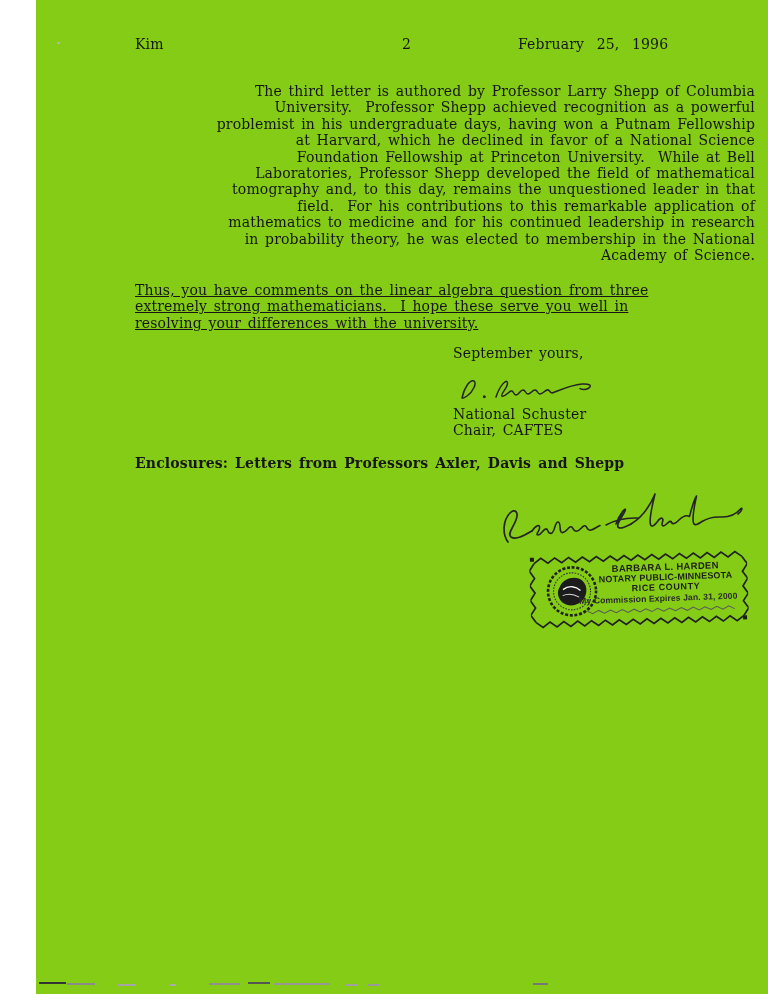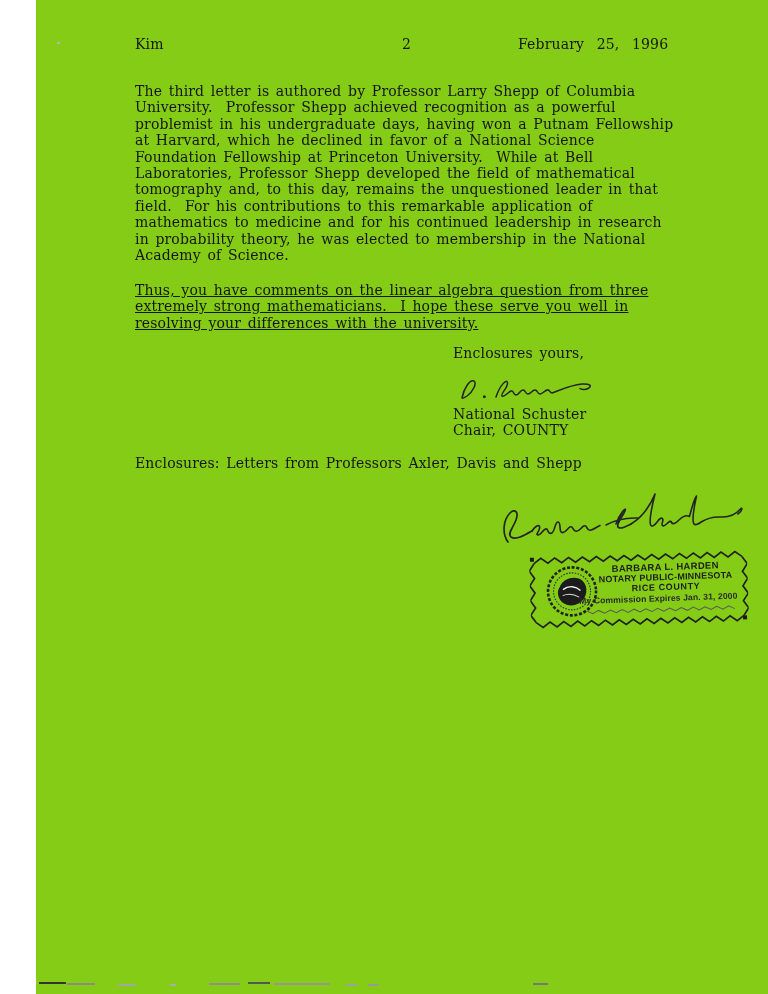--- a/index.html
+++ b/index.html
@@ -71,47 +71,47 @@
 <body>
 
 <div class="page">
 
   <div class="artifact abs" style="left:21px; top:42px; width:3px; height:2px; background:#b5b5b5;"></div>
 
   <div class="typed abs" style="left:99px; top:36px;">Kim</div>
   <div class="typed abs" style="left:366px; top:36px;">2</div>
   <div class="typed header-date abs" style="left:482px; top:36px;">February 25, 1996</div>
 
-  <div class="typed para abs" style="left:99px; top:83px;">The third letter is authored by Professor Larry Shepp of Columbia
+  <div class="typed para abs" style="left:99px; top:83px;text-align:right;">The third letter is authored by Professor Larry Shepp of Columbia
 University.  Professor Shepp achieved recognition as a powerful
 problemist in his undergraduate days, having won a Putnam Fellowship
 at Harvard, which he declined in favor of a National Science
 Foundation Fellowship at Princeton University.  While at Bell
 Laboratories, Professor Shepp developed the field of mathematical
 tomography and, to this day, remains the unquestioned leader in that
 field.  For his contributions to this remarkable application of
 mathematics to medicine and for his continued leadership in research
 in probability theory, he was elected to membership in the National
 Academy of Science.</div>
   <div class="typed para abs" style="left:99px; top:282px;text-decoration:underline;">Thus, you have comments on the linear algebra question from three
 extremely strong mathematicians.  I hope these serve you well in
 resolving your differences with the university.</div>
 
-  <div class="typed abs" style="left:417px; top:345px;">Enclosures yours,</div>
+  <div class="typed abs" style="left:417px; top:345px;">September yours,</div>
 
   <svg class="script-svg abs" style="left:418px; top:370px;" width="152" height="38" viewBox="0 0 152 38">
     <path d="M8,28 C10,18 16,9 20,11 C23,13 19,22 13,26 C10.5,27.7 8.6,28.6 8,28" stroke-width="1.5"></path>
     <path d="M30,26.5 C30.6,26.2 31.2,26.6 30.7,27 C30.2,27.4 29.6,26.9 30,26.5" stroke-width="2"></path>
     <path d="M42,27 C46,15 53,8 53.5,13 C54,18 46,24 48,26 C50,28 54,22 57,21 C60,20 59,25 62,25 C65,25 66,20 69,20 C72,20 71,24 74,24 C77,24 78,20 81,20 C84,20 83,24 86,24 C89,24 90,21 93,20 C96,19 95,23 98,23 C104,21 116,15 128,14 C135,13.5 139,15.5 134,18.5 C131.5,20 127,19.5 126,18.5" stroke-width="1.5"></path>
   </svg>
 
   <div class="typed abs" style="left:417px; top:406px;">National Schuster</div>
-  <div class="typed abs" style="left:417px; top:422px;">Chair, COUNTY</div>
+  <div class="typed abs" style="left:417px; top:422px;">Chair, CAFTES</div>
 
-  <div class="typed abs" style="left:99px; top:455px;">Enclosures: Letters from Professors Axler, Davis and Shepp</div>
+  <div class="typed abs" style="left:99px; top:455px;font-weight:bold;">Enclosures: Letters from Professors Axler, Davis and Shepp</div>
 
   <svg class="script-svg abs" style="left:458px; top:478px;" width="258" height="74" viewBox="0 0 258 74">
     <path d="M14,64 C8,56 9,42 16,35 C21,30 25,34 22,42 C19,50 13,56 17,59 C22,62.5 31,57 38,53" stroke-width="1.7"></path>
     <path d="M38,53 C42,47 46,46 45.6,50 C45.2,54 41,56.5 44,57 C47,57.5 48.5,52 51.5,51 C54.5,50 53,55.6 57,55.4 C61,55.2 60.5,44 64,44 C67.5,44 64.5,55 68.5,54.6 C72.5,54.2 73.5,49.6 76.5,48.8 C79.5,48 78.4,53.6 82.4,53.2 C86.4,52.8 87.4,48.6 90.4,47.8 C93.4,47 92.2,52.6 96.2,52.2 C100,51.8 103,48.5 106,47.5" stroke-width="1.6"></path>
     <path d="M122,46 C126,35 133,27.5 131,33 C129,38.5 121,47 124.5,49.5 C127.5,51.6 133,48 137,46" stroke-width="1.6"></path>
     <path d="M112,47 C121,42 133,39.5 144,40" stroke-width="1.5"></path>
     <path d="M137,46 C147,40 156,28 161,16 C158,28 155,41 156.5,46.5 C157.5,50 161,47 163.5,43.5 C167,38.5 170,39.5 168.5,44 C167,48.5 169.5,49 172.5,46 C175.5,43 177,42.5 177.5,44.5" stroke-width="1.6"></path>
     <path d="M177.5,44.5 C179,47 182,45 185,42 C189,38 193,37 195.5,38.5 C199,25 201,20 202.5,18 C200.5,27 198,40 199.5,45 C200.5,48.3 204,46 208,43.5 C214,39.8 220,38.6 227,39 C235,39.4 242,36 246,31.5 C249,28.2 248.5,33 244,36" stroke-width="1.6"></path>
   </svg>
 

